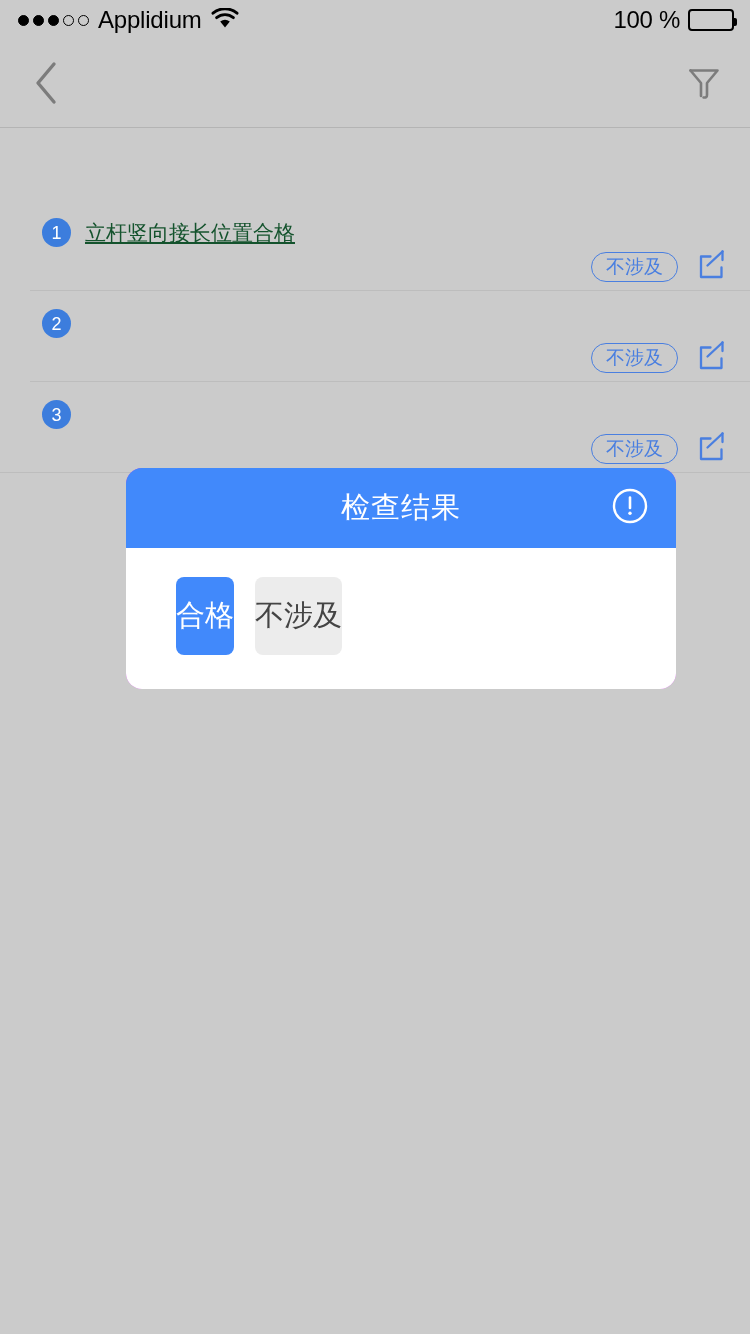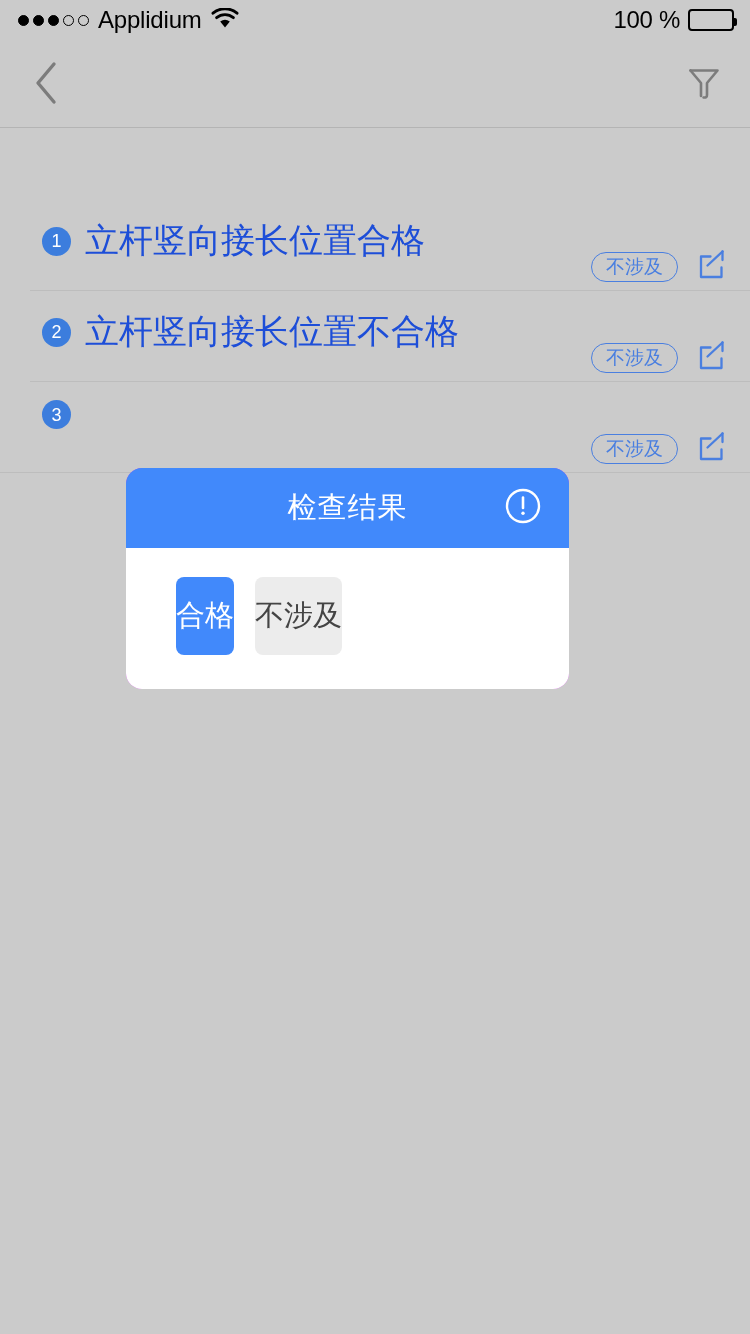--- a/index.html
+++ b/index.html
@@ -174,23 +174,24 @@
     background: #3c7ddd;
     color: #fff;
     font-size: 18px;
     display: flex;
     align-items: center;
     justify-content: center;
     line-height: 1;
     flex: none;
   }
   .row-label {
-    font-size: 34px;
-    color: #1d4ed8;
+    font-size: 21px;
+    color: #14532d;
     white-space: nowrap;
+    text-decoration: underline;
   }
   .row-actions {
     position: absolute;
     right: 20px; top: 50px;
     display: flex;
     align-items: center;
     gap: 18px;
   }
   .status-pill {
     border: 1.5px solid #4a7fe0;
@@ -216,21 +217,21 @@
     top: 472px; left: 0;
     width: 750px; height: 1px;
     background: #bdbdbd;
   }
 
   
   #dialog {
     position: absolute;
     left: 126px;
     top: 468px;
-    width: 443px;
+    width: 550px;
     background: #d946ef;
     border-radius: 16px;
     overflow: hidden;
   }
   #dialog-header {
     position: relative;
     height: 80px;
     background: #4189fb;
     display: flex;
     align-items: center;
@@ -344,21 +345,20 @@
               <path d="M25.5 2.5 L25.5 11" stroke="#4a7fe0" stroke-width="2.3" fill="none" stroke-linecap="round"></path>
             </svg>
           </span>
         </span>
       </div>
     </div>
 
     <div class="check-row">
       <div class="row-top">
         <span class="num-badge">2</span>
-        <span class="row-label">立杆竖向接长位置不合格</span>
       </div>
       <div class="row-actions">
         <span class="status-pill">不涉及</span>
         <span class="edit-btn">
           <span>
             <svg width="32" height="32" viewBox="0 0 32 32">
               <path d="M24.5 18.5 V28 H4 V7.5 H13.5" stroke="#4a7fe0" stroke-width="2.3" fill="none" stroke-linecap="round" stroke-linejoin="round"></path>
               <path d="M10.5 16.5 L25.5 2.5" stroke="#4a7fe0" stroke-width="2.3" fill="none" stroke-linecap="round"></path>
               <path d="M25.5 2.5 L25.5 11" stroke="#4a7fe0" stroke-width="2.3" fill="none" stroke-linecap="round"></path>
             </svg>

